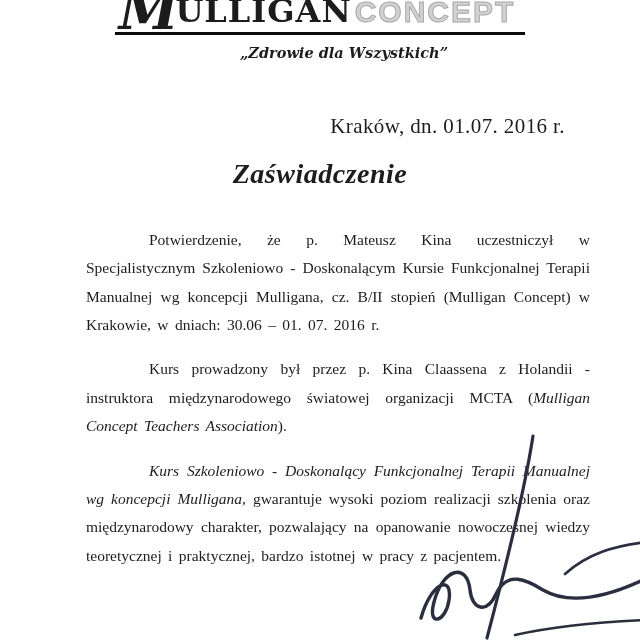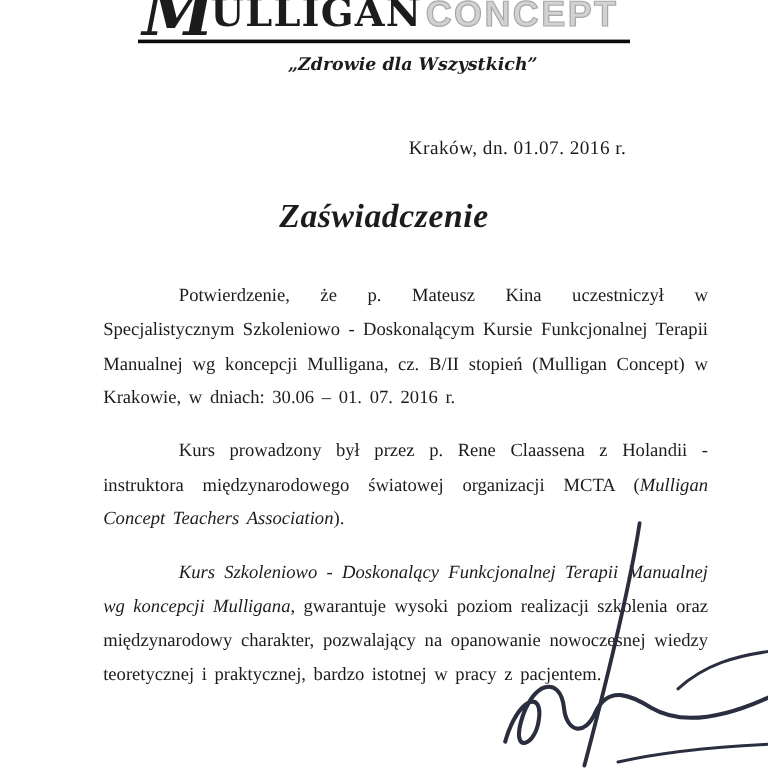--- a/index.html
+++ b/index.html
@@ -48,32 +48,32 @@
     text-align: center;
     font-family: "DejaVu Serif", serif;
     font-weight: bold; font-style: italic;
     font-size: 14.5px;
     margin-top: 9px;
     padding-left: 48px;
   }
 
   .date-line {
     text-align: right;
-    padding-right: 118px;
-    font-size: 16px;
+    padding-right: 75px;
+    font-size: 21px;
     margin-top: 53px;
     letter-spacing: 0.4px;
   }
 
   .doc-title {
     text-align: center;
     font-size: 28px;
     font-weight: bold; font-style: italic;
     letter-spacing: 0.5px;
-    margin-top: 32px;
+    margin-top: 19px;
   }
 
   .body-text { margin: 36px 50px 0 86px; }
   .body-text p {
     text-align: justify;
     text-indent: 63px;
     font-size: 15.5px;
     line-height: 1.83;
     margin: 0 0 16px 0;
     word-spacing: 2.5px;
@@ -105,21 +105,21 @@
   <div class="tagline">„Zdrowie dla Wszystkich”</div>
 
   <div class="date-line">Kraków, dn. 01.07. 2016 r.</div>
 
   <div class="doc-title">Zaświadczenie</div>
 
   <div class="body-text">
 
     <p><span>Potwierdzenie, że </span><span class="seg-b">p. Mateusz Kina</span><span> uczestniczył w Specjalistycznym Szkoleniowo - Doskonalącym Kursie Funkcjonalnej Terapii Manualnej wg koncepcji Mulligana, cz. B/II stopień (Mulligan Concept) w Krakowie, w dniach: 30.06 – 01. 07. 2016 r.</span></p>
 
-    <p><span>Kurs prowadzony był przez </span><span class="seg-b">p. Rene Claassena</span><span> z Holandii - instruktora międzynarodowego światowej organizacji MCTA (</span><span class="seg-i">Mulligan Concept Teachers Association</span><span>).</span></p>
+    <p><span>Kurs prowadzony był przez </span><span class="seg-b">p. Kina Claassena</span><span> z Holandii - instruktora międzynarodowego światowej organizacji MCTA (</span><span class="seg-i">Mulligan Concept Teachers Association</span><span>).</span></p>
 
     <p class="last"><span class="seg-i">Kurs Szkoleniowo - Doskonalący Funkcjonalnej Terapii Manualnej wg koncepcji Mulligana,</span><span> gwarantuje wysoki poziom realizacji szkolenia oraz międzynarodowy charakter, pozwalający na opanowanie  nowoczesnej wiedzy teoretycznej i praktycznej, bardzo istotnej w pracy z pacjentem.</span></p>
 
   </div>
 
   <div class="signature">
     <svg viewBox="0 0 235 215" xmlns="http://www.w3.org/2000/svg">
       <g fill="none" stroke="#2a2e3f" stroke-linecap="round">
         <path stroke-width="3.2" d="M118,6 C110,58 92,132 72,208"></path>
         <path stroke-width="3.4" d="M6,188 C16,152 38,144 34,170 C31,192 12,198 19,172 C28,138 52,132 55,160 C57,180 72,184 81,164 C92,140 112,150 128,160 C152,174 185,170 228,150"></path>

